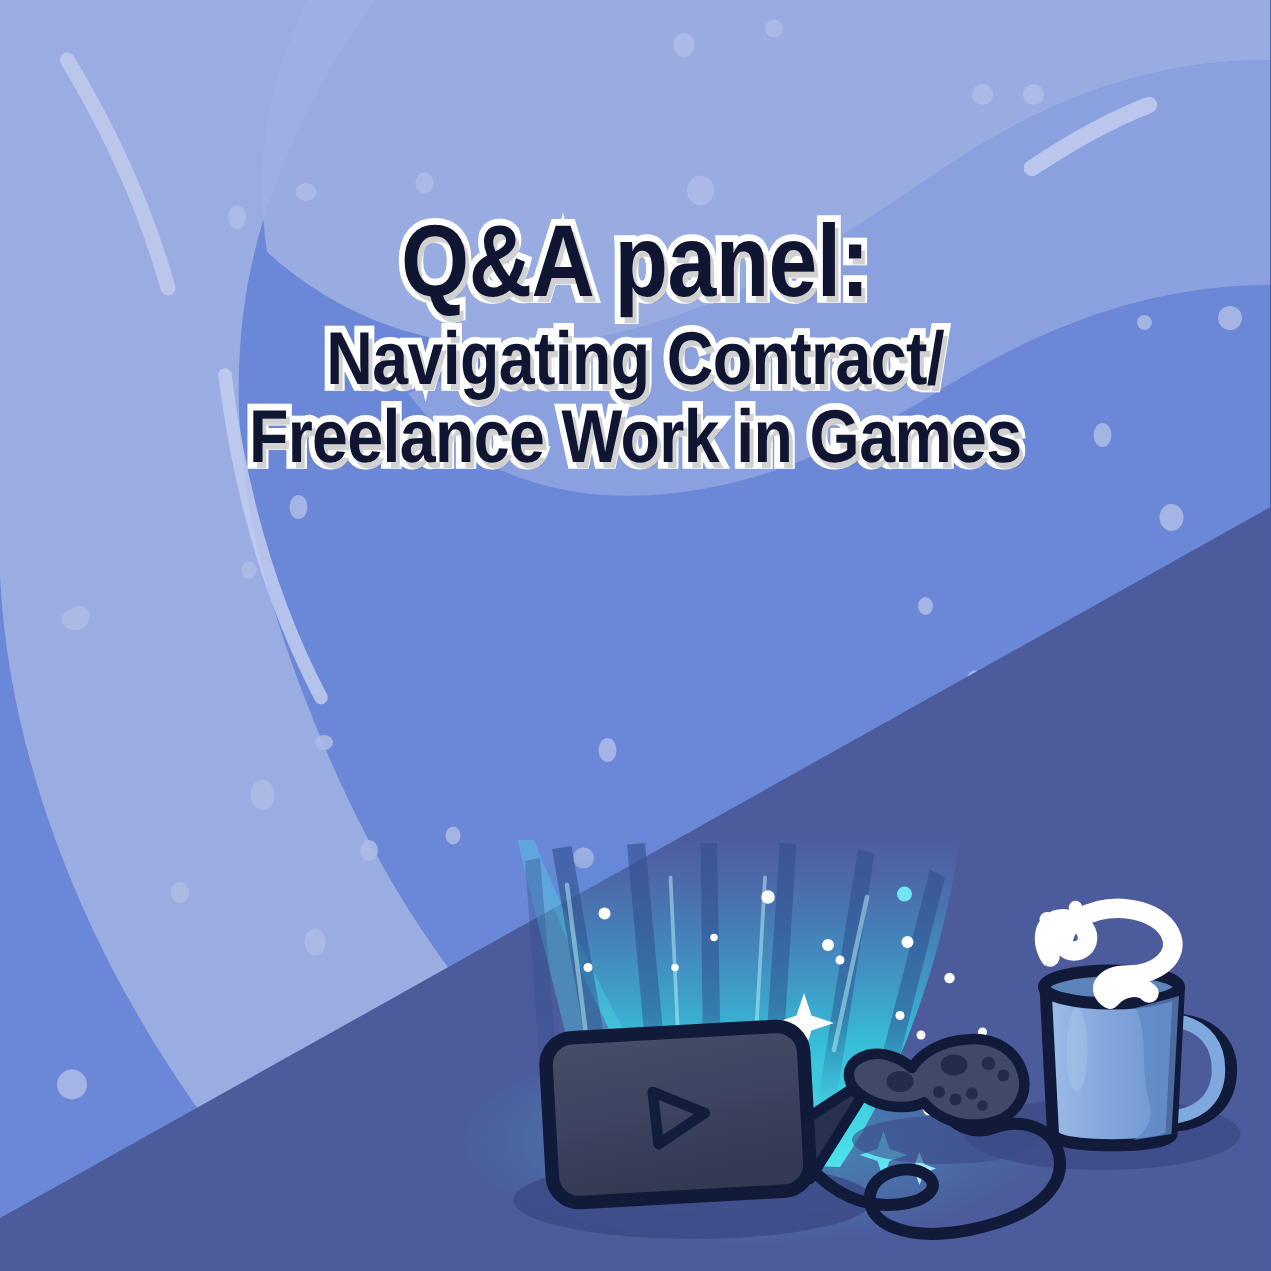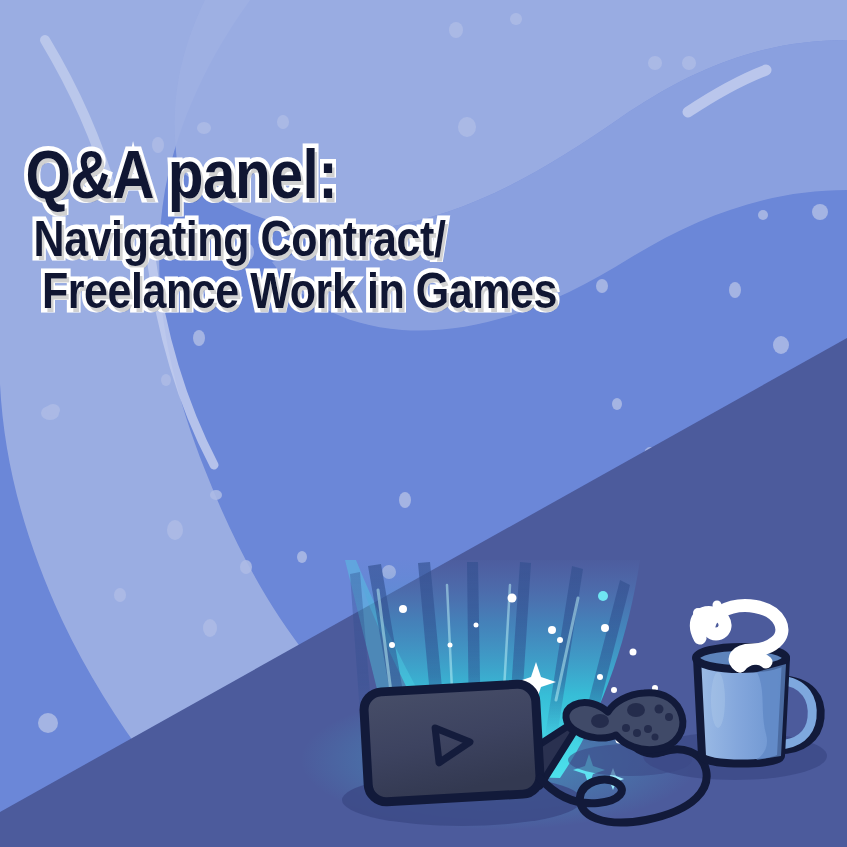--- a/index.html
+++ b/index.html
@@ -13,21 +13,21 @@
     overflow:hidden;
     background:#6b87d8;
   }
   #bg-svg{position:absolute;inset:0;width:847px;height:847px;display:block;}
 
   
   #title-block{
     position:absolute;
     left:0;top:0;width:847px;height:400px;
     display:flex;flex-direction:column;
-    align-items:flex-start;justify-content:flex-start;
+    align-items:center;justify-content:flex-start;
     padding-top:140px;
     box-sizing:border-box;
     pointer-events:none;
   }
   .ttl{
     margin:0;
     font-family:"Liberation Sans", sans-serif;
     font-weight:700;
     color:#101632;
     letter-spacing:-0.5px;

